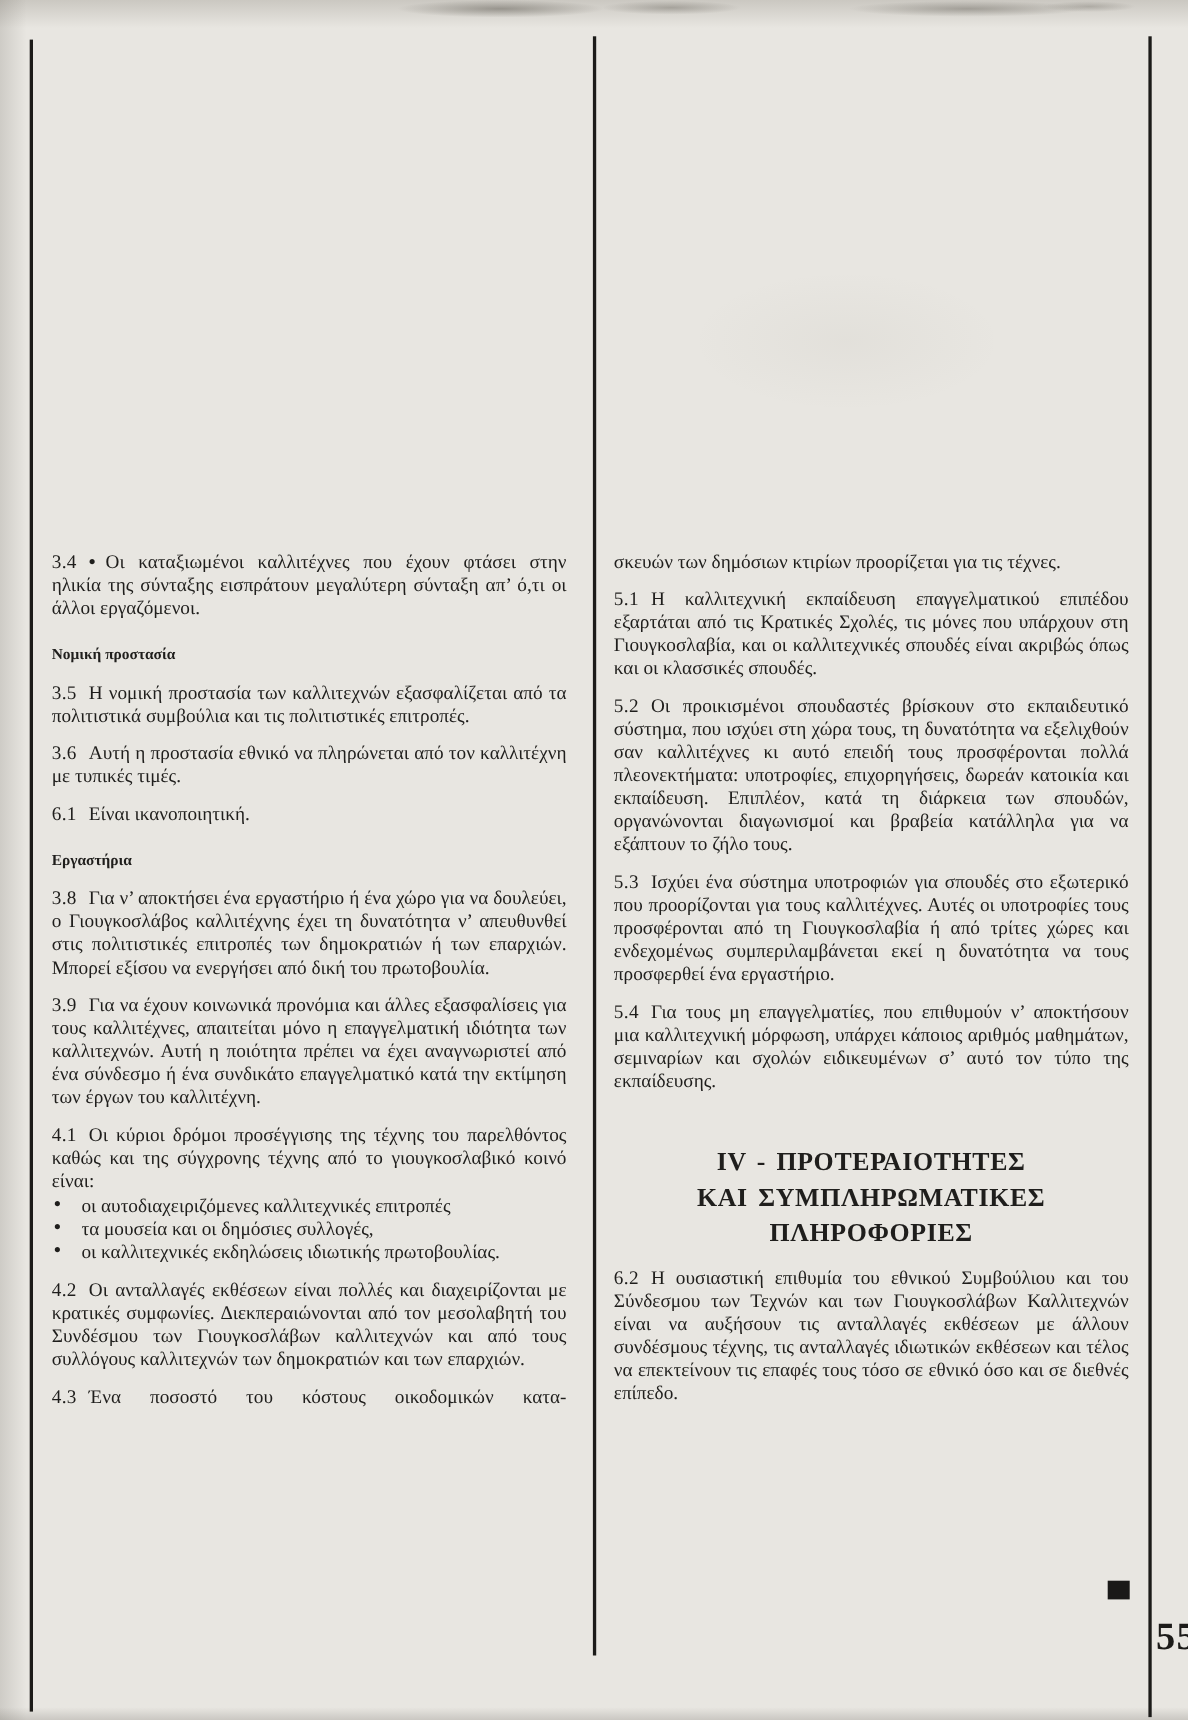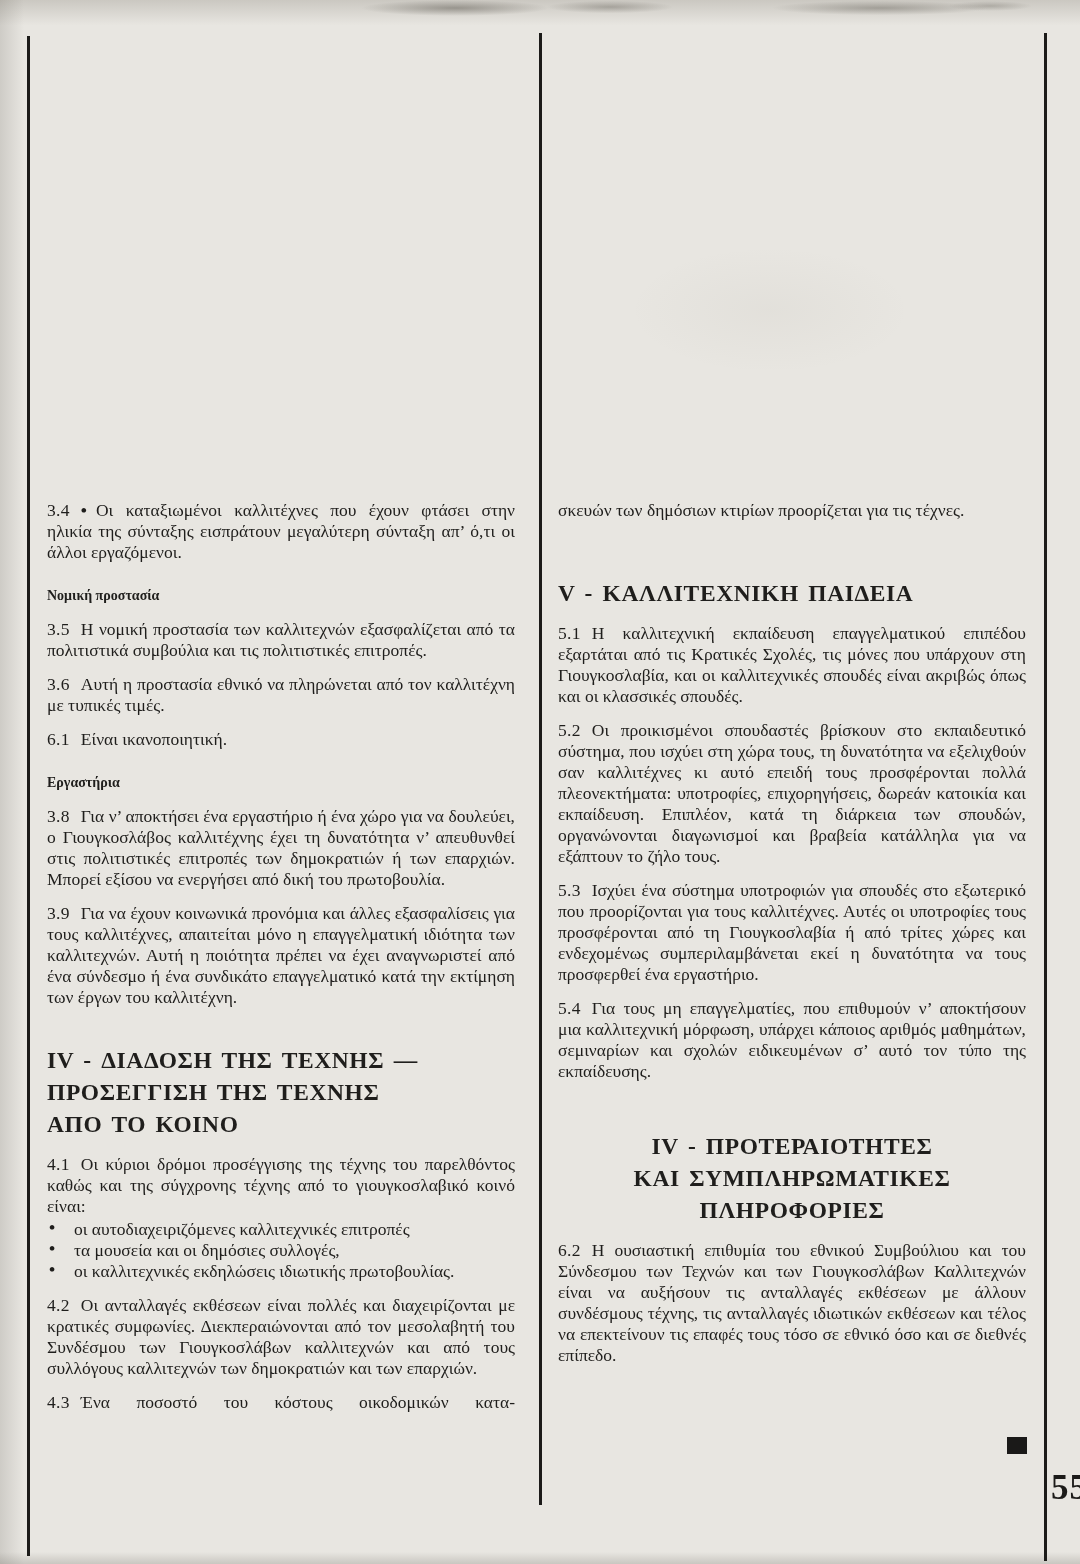--- a/index.html
+++ b/index.html
@@ -127,25 +127,20 @@
   <div class="subheading">Εργαστήρια</div>
 
   <p class="para">
     <b class="pnum">3.8</b><span>Για ν’ αποκτήσει ένα εργαστήριο ή ένα χώρο για να δουλεύει, ο Γιουγκοσλάβος καλλιτέχνης έχει τη δυνατότητα ν’ απευθυνθεί στις πολιτιστικές επιτροπές των δημοκρατιών ή των επαρχιών. Μπορεί εξίσου να ενεργήσει από δική του πρωτοβουλία.</span>
   </p>
 
   <p class="para">
     <b class="pnum">3.9</b><span>Για να έχουν κοινωνικά προνόμια και άλλες εξασφαλίσεις για τους καλλιτέχνες, απαιτείται μόνο η επαγγελματική ιδιότητα των καλλιτεχνών. Αυτή η ποιότητα πρέπει να έχει αναγνωριστεί από ένα σύνδεσμο ή ένα συνδικάτο επαγγελματικό κατά την εκτίμηση των έργων του καλλιτέχνη.</span>
   </p>
 
-  <div class="heading">
-    <div>IV - ΔΙΑΔΟΣΗ ΤΗΣ ΤΕΧΝΗΣ —</div>
-    <div>ΠΡΟΣΕΓΓΙΣΗ ΤΗΣ ΤΕΧΝΗΣ</div>
-    <div>ΑΠΟ ΤΟ ΚΟΙΝΟ</div>
-  </div>
 
   <p class="para">
     <b class="pnum">4.1</b><span>Οι κύριοι δρόμοι προσέγγισης της τέχνης του παρελθόντος καθώς και της σύγχρονης τέχνης από το γιουγκοσλαβικό κοινό είναι:</span>
   </p>
 
   <ul class="bullet-list">
     <li>
       <span class="bullet-glyph">•</span><span>οι αυτοδιαχειριζόμενες καλλιτεχνικές επιτροπές</span>
     </li>
     <li>
@@ -165,23 +160,20 @@
   </p>
 
 </div>
 
 <div class="column column-right">
 
   <p class="para cont-para">
     <span>σκευών των δημόσιων κτιρίων προορίζεται για τις τέχνες.</span>
   </p>
 
-  <div class="heading mt-xl">
-    <div>V - ΚΑΛΛΙΤΕΧΝΙΚΗ ΠΑΙΔΕΙΑ</div>
-  </div>
 
   <p class="para">
     <b class="pnum">5.1</b><span>Η καλλιτεχνική εκπαίδευση επαγγελματικού επιπέδου εξαρτάται από τις Κρατικές Σχολές, τις μόνες που υπάρχουν στη Γιουγκοσλαβία, και οι καλλιτεχνικές σπουδές είναι ακριβώς όπως και οι κλασσικές σπουδές.</span>
   </p>
 
   <p class="para">
     <b class="pnum">5.2</b><span>Οι προικισμένοι σπουδαστές βρίσκουν στο εκπαιδευτικό σύστημα, που ισχύει στη χώρα τους, τη δυνατότητα να εξελιχθούν σαν καλλιτέχνες κι αυτό επειδή τους προσφέρονται πολλά πλεονεκτήματα: υποτροφίες, επιχορηγήσεις, δωρεάν κατοικία και εκπαίδευση. Επιπλέον, κατά τη διάρκεια των σπουδών, οργανώνονται διαγωνισμοί και βραβεία κατάλληλα για να εξάπτουν το ζήλο τους.</span>
   </p>
 
   <p class="para">

